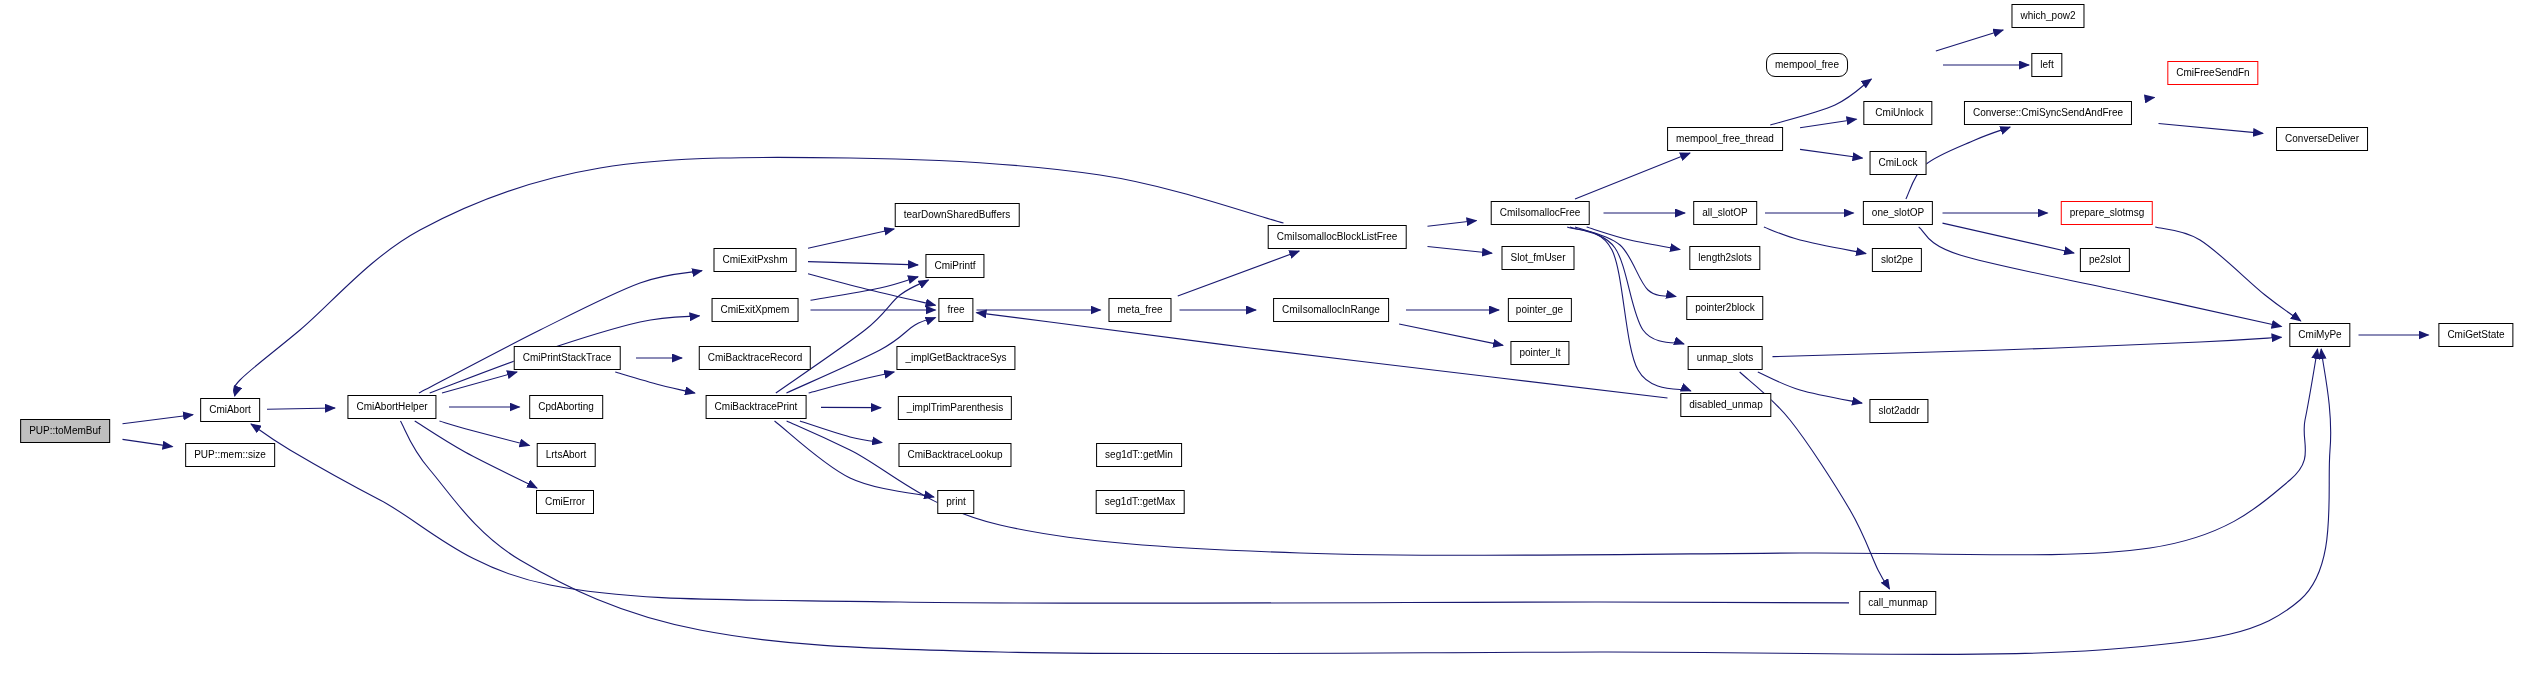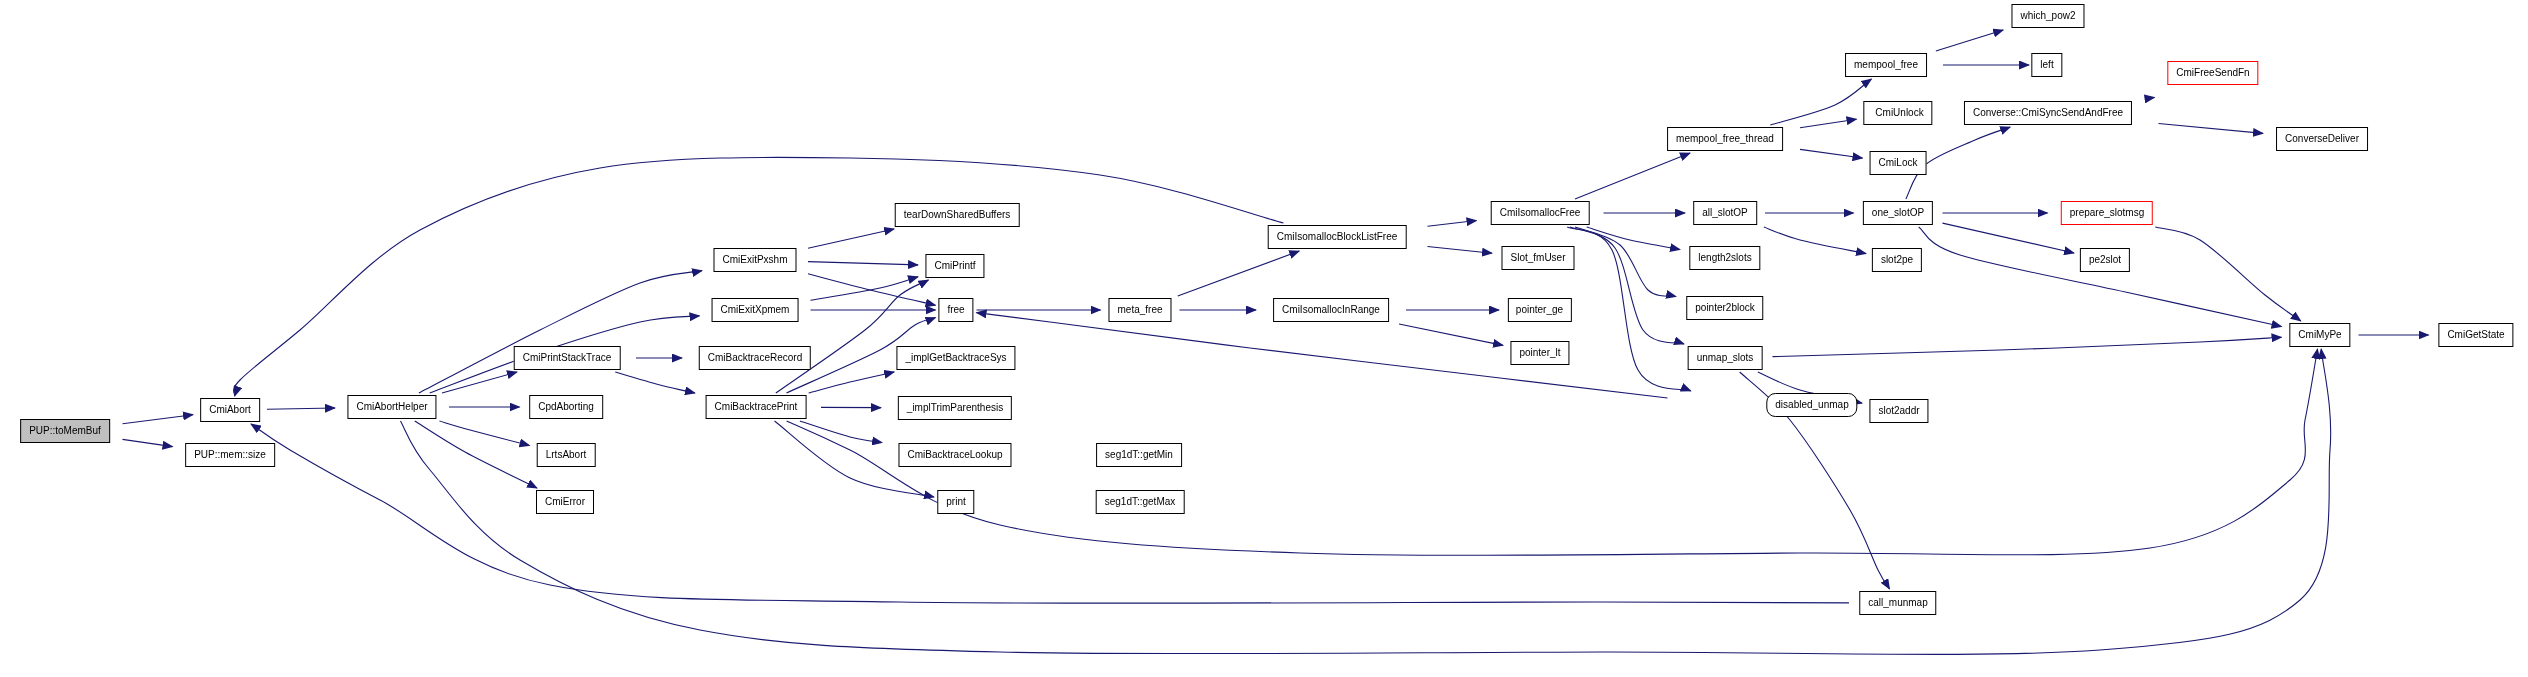--- a/index.html
+++ b/index.html
@@ -121,24 +121,24 @@
     <div class="node" style="left: 1538px; top: 258px;">Slot_fmUser</div>
     <div class="node" style="left: 1540px; top: 213px;">CmiIsomallocFree</div>
     <div class="node" style="left: 1725px; top: 139px;">mempool_free_thread</div>
     <div class="node" style="left: 1898px; top: 113px; padding-left: 11px;">CmiUnlock</div>
     <div class="node" style="left: 1898px; top: 163px;">CmiLock</div>
     <div class="node" style="left: 1725px; top: 213px;">all_slotOP</div>
     <div class="node" style="left: 1898px; top: 213px;">one_slotOP</div>
     <div class="node" style="left: 1725px; top: 258px;">length2slots</div>
     <div class="node" style="left: 1725px; top: 308px;">pointer2block</div>
     <div class="node" style="left: 1725px; top: 358px;">unmap_slots</div>
-    <div class="node" style="left: 1812px; top: 405px; border-radius: 9px;">disabled_unmap</div>
+    <div class="node" style="left: 1726px; top: 405px;">disabled_unmap</div>
     <div class="node" style="left: 1899px; top: 411px;">slot2addr</div>
     <div class="node" style="left: 1897px; top: 260px;">slot2pe</div>
-    <div class="node" style="left: 1886px; top: 65px;">mempool_free</div>
+    <div class="node" style="left: 1807px; top: 65px; border-radius: 9px;">mempool_free</div>
     <div class="node" style="left: 2048px; top: 16px;">which_pow2</div>
     <div class="node" style="left: 2047px; top: 65px;">left</div>
     <div class="node" style="left: 2048px; top: 113px;">Converse::CmiSyncSendAndFree</div>
     <div class="node red" style="left: 2213px; top: 73px;">CmiFreeSendFn</div>
     <div class="node" style="left: 2322px; top: 139px;">ConverseDeliver</div>
     <div class="node red" style="left: 2107px; top: 213px;">prepare_slotmsg</div>
     <div class="node" style="left: 2105px; top: 260px;">pe2slot</div>
     <div class="node" style="left: 2320px; top: 335px;">CmiMyPe</div>
     <div class="node" style="left: 2476px; top: 335px;">CmiGetState</div>
     <div class="node" style="left: 1898px; top: 603px;">call_munmap</div>

